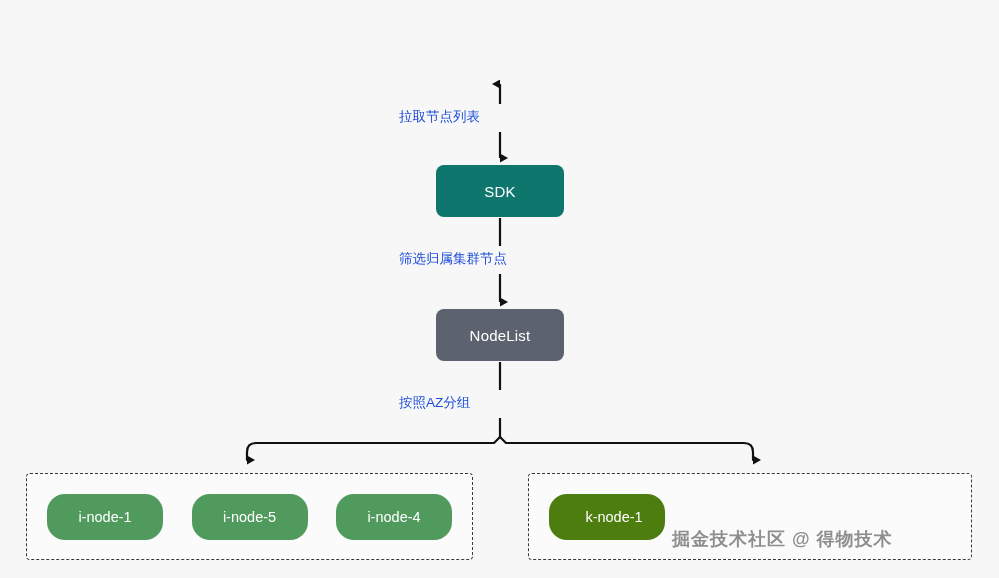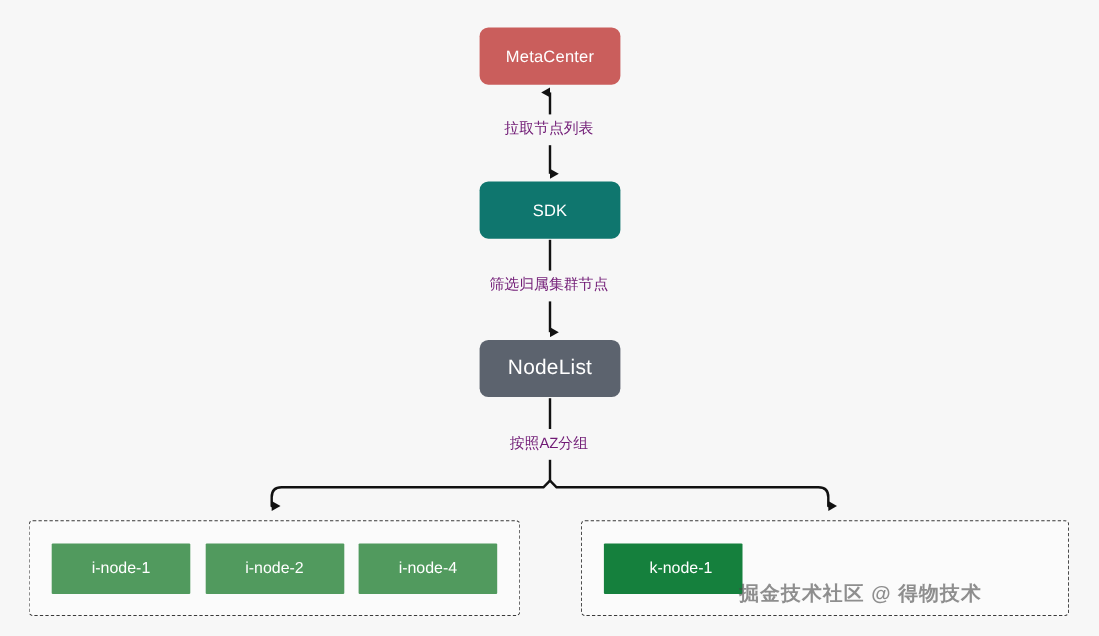--- a/index.html
+++ b/index.html
@@ -61,28 +61,28 @@
     background: #0f766e;
     font-size: 15px;
   }
 
   .box-nodelist {
     left: 436px;
     top: 309px;
     width: 128px;
     height: 52px;
     background: #5c636e;
-    font-size: 19px;
+    font-size: 15px;
   }
 
   
   .edge-label {
     position: absolute;
-    text-align: center;
-    color: #701a75;
+    text-align: left;
+    color: #1d4ed8;
     font-size: 13.5px;
     white-space: nowrap;
     user-select: none;
   }
 
   .label-pull {
     left: 399px;
     top: 108px;
     width: 200px;
   }
@@ -121,33 +121,33 @@
 
   .az-group-right {
     left: 528px;
     top: 473px;
     width: 444px;
     height: 87px;
   }
 
   .leaf-box {
     box-sizing: border-box;
-    width: 126px;
+    width: 116px;
     height: 46px;
-    border-radius: 1px;
+    border-radius: 18px;
     display: flex;
     align-items: center;
     justify-content: center;
     color: #ffffff;
     font-size: 14.5px;
     user-select: none;
   }
 
   .leaf-green { background: #519a5e; }
-  .leaf-blue  { background: #15803d; padding-left: 14px; }
+  .leaf-blue  { background: #4d7c0f; padding-left: 14px; }
 
   
   #watermark {
     position: absolute;
     left: 672px;
     top: 527px;
     font-size: 18px;
     font-weight: bold;
     color: rgba(70, 70, 70, 0.60);
     white-space: nowrap;
@@ -181,35 +181,34 @@
 
     <line x1="500" y1="362" x2="500" y2="390" stroke="#111111" stroke-width="2.2"></line>
 
     <line x1="500" y1="418" x2="500" y2="437" stroke="#111111" stroke-width="2.2"></line>
 
     <path d="M500 437 L494 443 L256 443 Q247 443 247 452 L247 460" fill="none" stroke="#111111" stroke-width="2.2" stroke-linecap="round" stroke-linejoin="round" marker-end="url(#arrow-down)"></path>
 
     <path d="M500 437 L506 443 L744 443 Q753 443 753 452 L753 460" fill="none" stroke="#111111" stroke-width="2.2" stroke-linecap="round" stroke-linejoin="round" marker-end="url(#arrow-down)"></path>
   </svg>
 
-  <div class="node-box box-metacenter">MetaCenter</div>
 
   <div class="node-box box-sdk">SDK</div>
 
   <div class="node-box box-nodelist">NodeList</div>
 
   <div class="edge-label label-pull">拉取节点列表</div>
 
   <div class="edge-label label-group">按照AZ分组</div>
 
   <div class="edge-label label-filter">筛选归属集群节点</div>
 
   <div class="az-group az-group-left">
     <div class="leaf-box leaf-green">i-node-1</div>
-    <div class="leaf-box leaf-green">i-node-2</div>
+    <div class="leaf-box leaf-green">i-node-5</div>
     <div class="leaf-box leaf-green">i-node-4</div>
   </div>
 
   <div class="az-group az-group-right">
     <div class="leaf-box leaf-blue">k-node-1</div>
   </div>
 
   <div id="watermark">掘金技术社区 @ 得物技术</div>
 
 </div>

